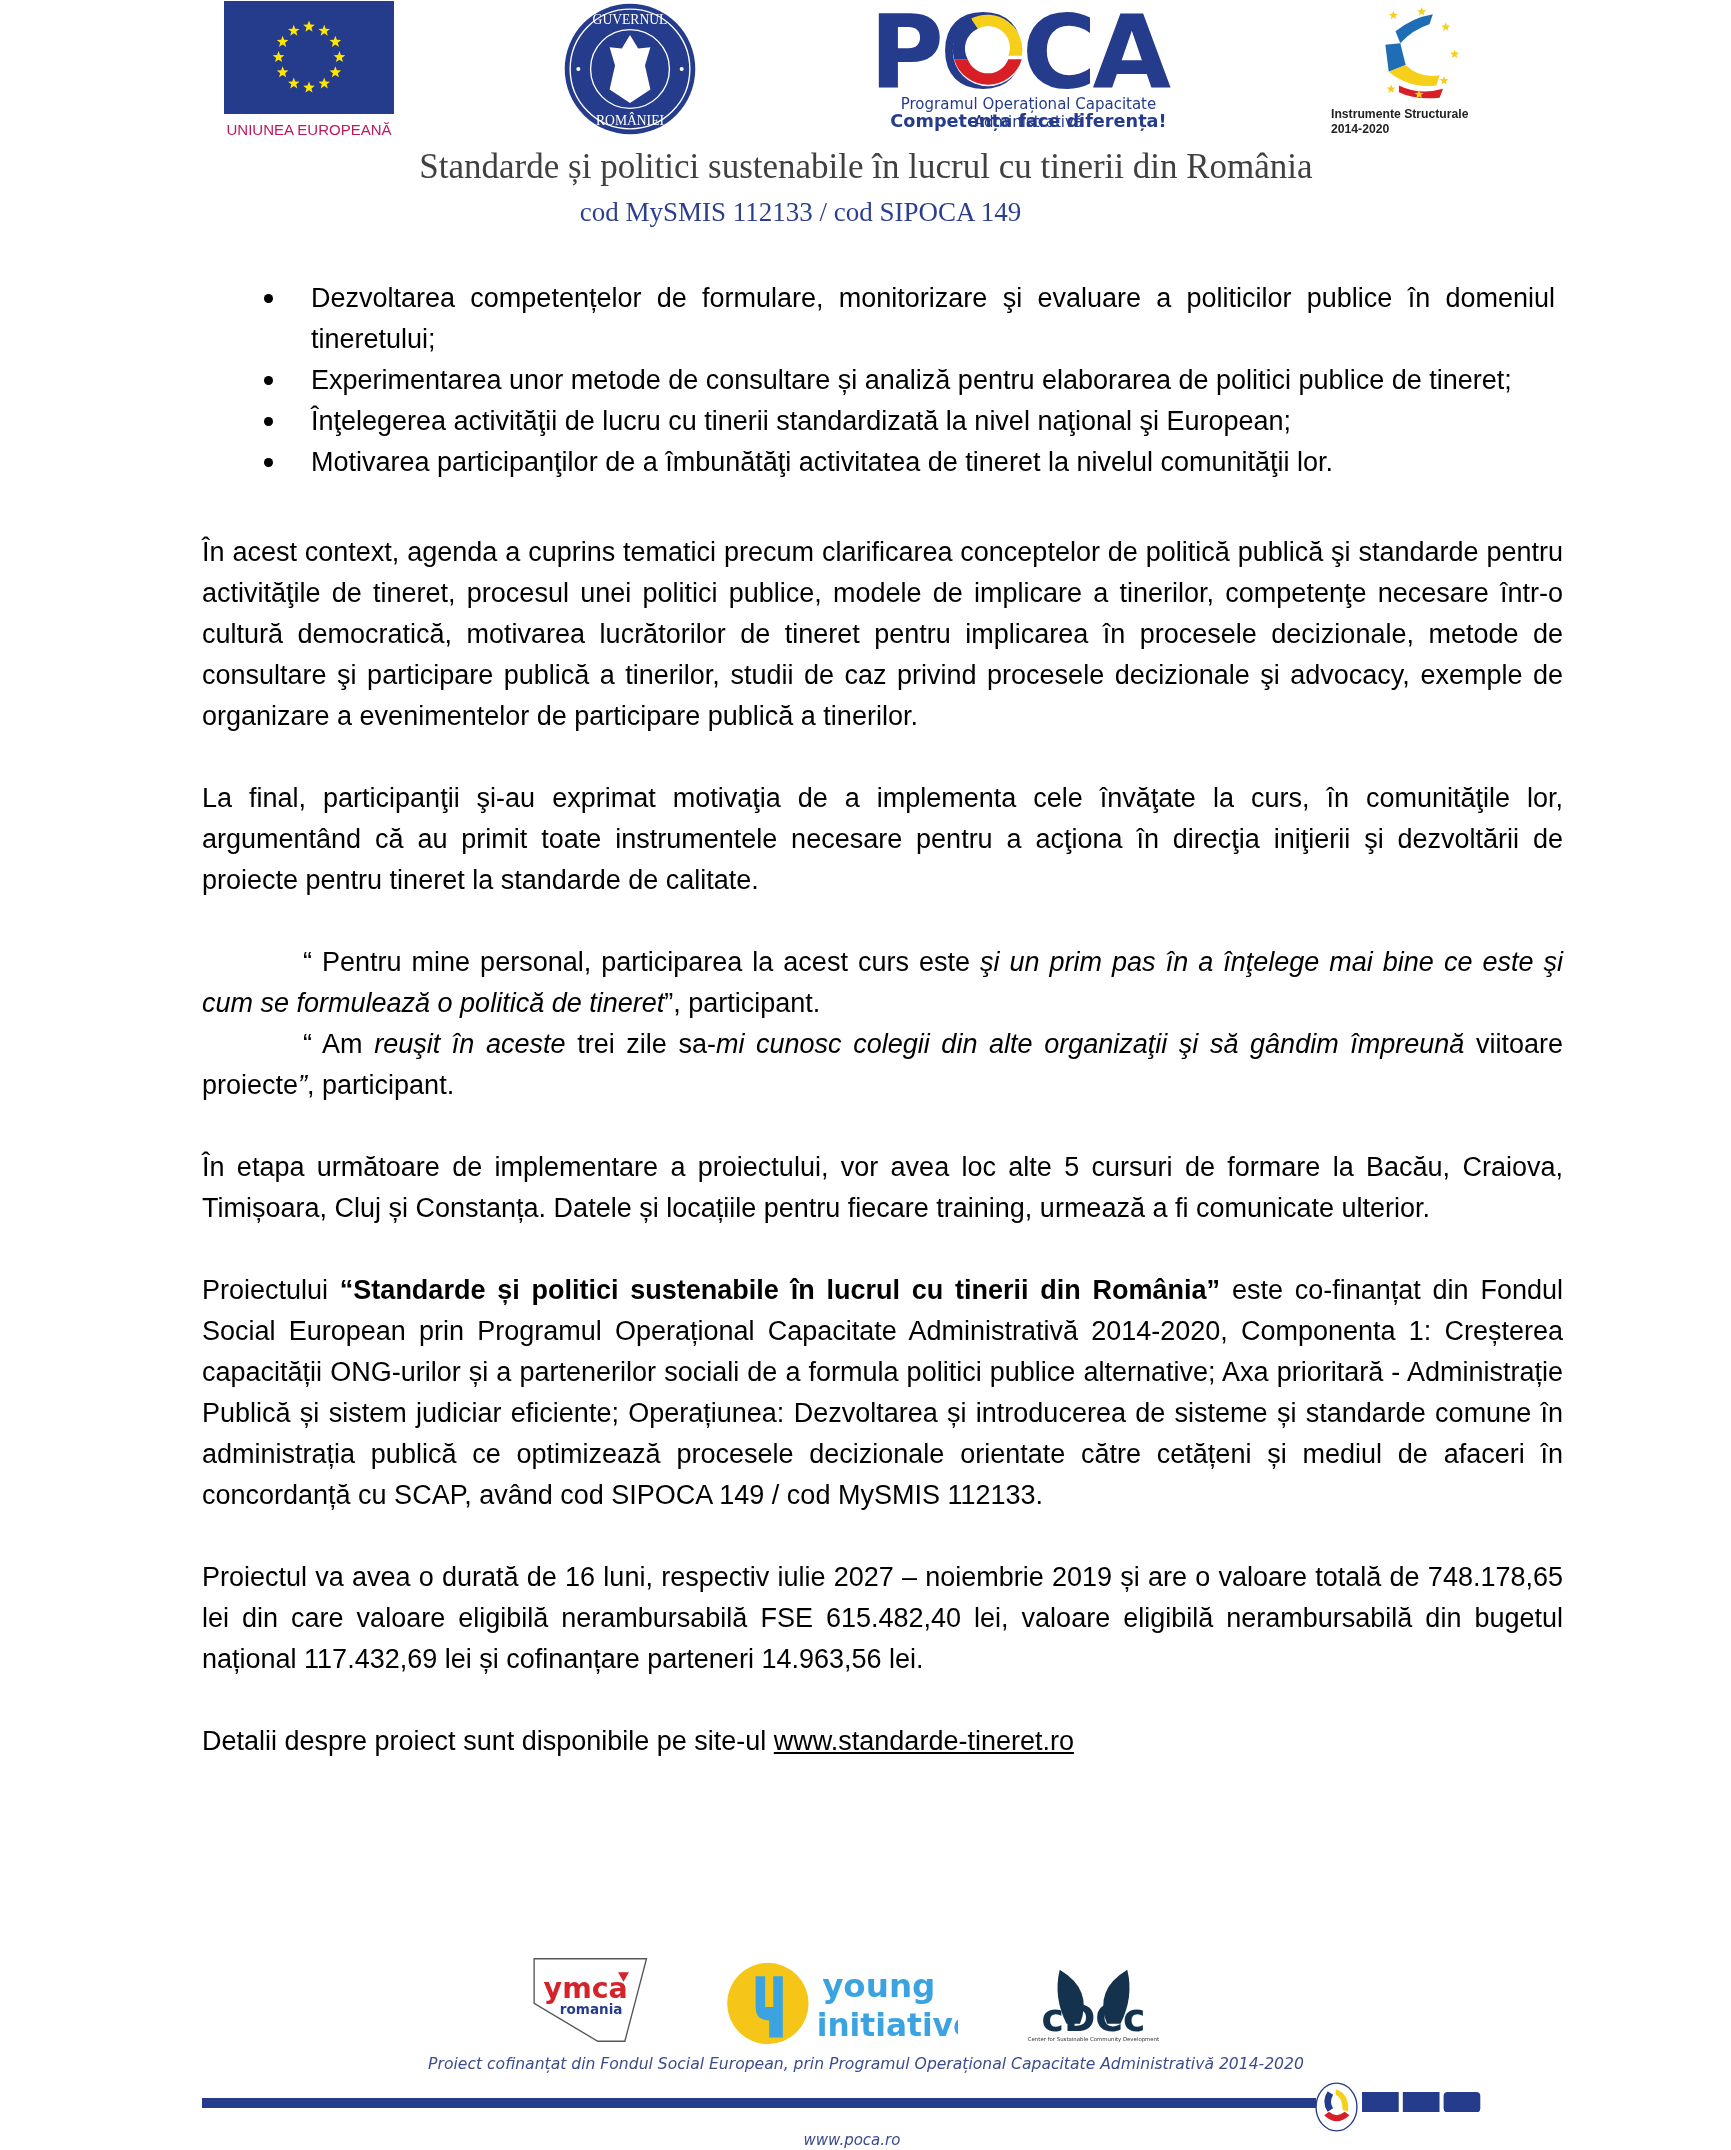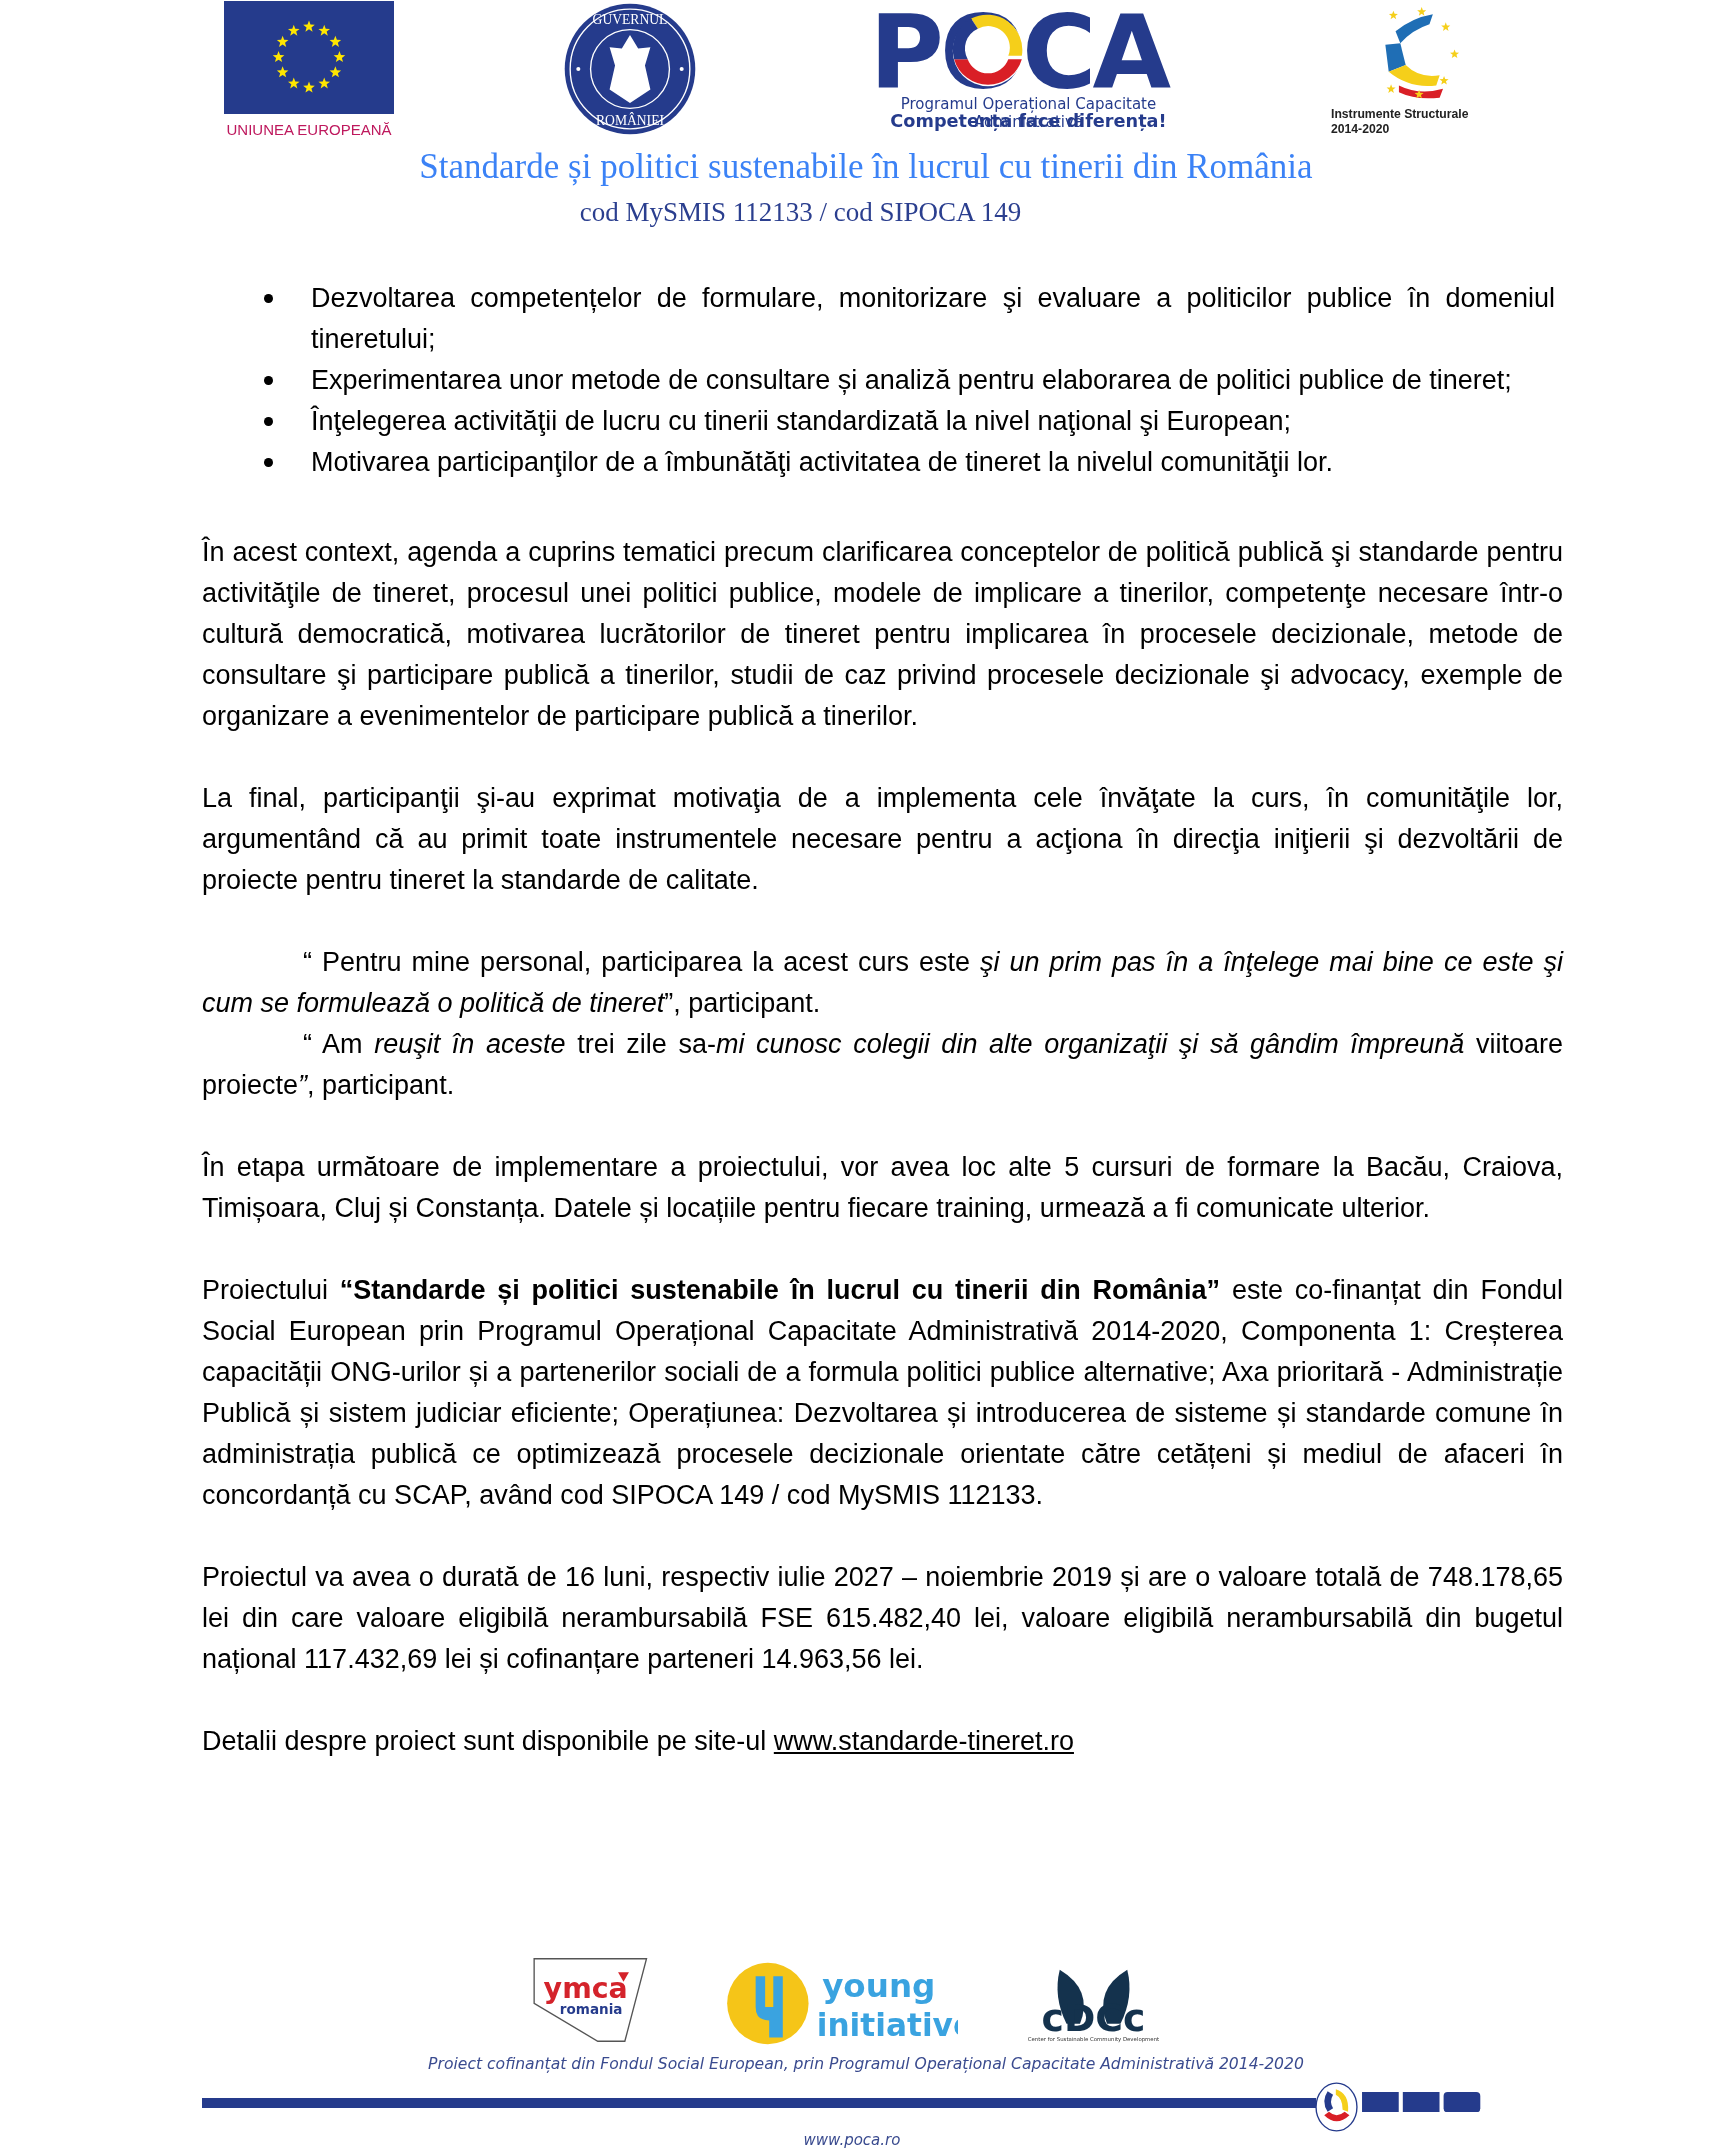--- a/index.html
+++ b/index.html
@@ -9,21 +9,21 @@
   .logo { position: absolute; }
   .eu-flag { left: 224px; top: 1.4px; width: 170px; height: 113px; background: #253b8c; }
   .eu-label { position: absolute; left: 224px; top: 121px; width: 170px; text-align: center; font-size: 15px; color: #be185d; font-family: "Liberation Sans", sans-serif; }
   .gov-seal { left: 562px; top: 1.4px; width: 136px; height: 136px; }
   .poca { left: 869px; top: 5.4px; width: 326px; height: 122px; }
   .poca-sub1 { position: absolute; left: 869px; top: 95px; width: 319px; text-align: center; font-size: 15px; color: #253b8c; font-family: "DejaVu Sans", sans-serif; }
   .poca-sub2 { position: absolute; left: 869px; top: 111px; width: 319px; text-align: center; font-size: 17.7px; font-weight: bold; color: #253b8c; font-family: "DejaVu Sans", sans-serif; }
   .is-logo { left: 1358px; top: 4.1px; width: 109px; height: 95px; }
   .is-label { position: absolute; left: 1331px; top: 107px; width: 163px; text-align: left; font-size: 12.2px; font-weight: bold; color: #222; line-height: 15px; }
 
-  .doc-title { position: absolute; left: 0; top: 147px; width: 1732px; text-align: center; font-family: "Liberation Serif", serif; font-size: 35px; color: #3b82f6; letter-spacing: 0px; }
+  .doc-title { position: absolute; left: 0; top: 147px; width: 1732px; text-align: center; font-family: "Liberation Serif", serif; font-size: 35px; color: #404040; letter-spacing: 0px; }
   .doc-sub { position: absolute; left: 0; top: 197px; width: 1601px; text-align: center; font-family: "Liberation Serif", serif; font-size: 27px; color: #2b3f8f; }
 
   
   .content { position: absolute; left: 202px; top: 270px; width: 1361px; font-size: 27px; line-height: 41px; }
   .content p { margin: 0; text-align: justify; }
   ul.bullets { list-style: none; margin: 8px; padding: 0; }
   ul.bullets li { position: relative; padding-left: 101px; text-align: justify; }
   ul.bullets li .dot { position: absolute; left: 54px; top: 16.3px; width: 8.8px; height: 8.8px; border-radius: 50%; background: #000; }
   .gap1 { height: 41px; }
   .link { color: #000; text-decoration: underline; }

